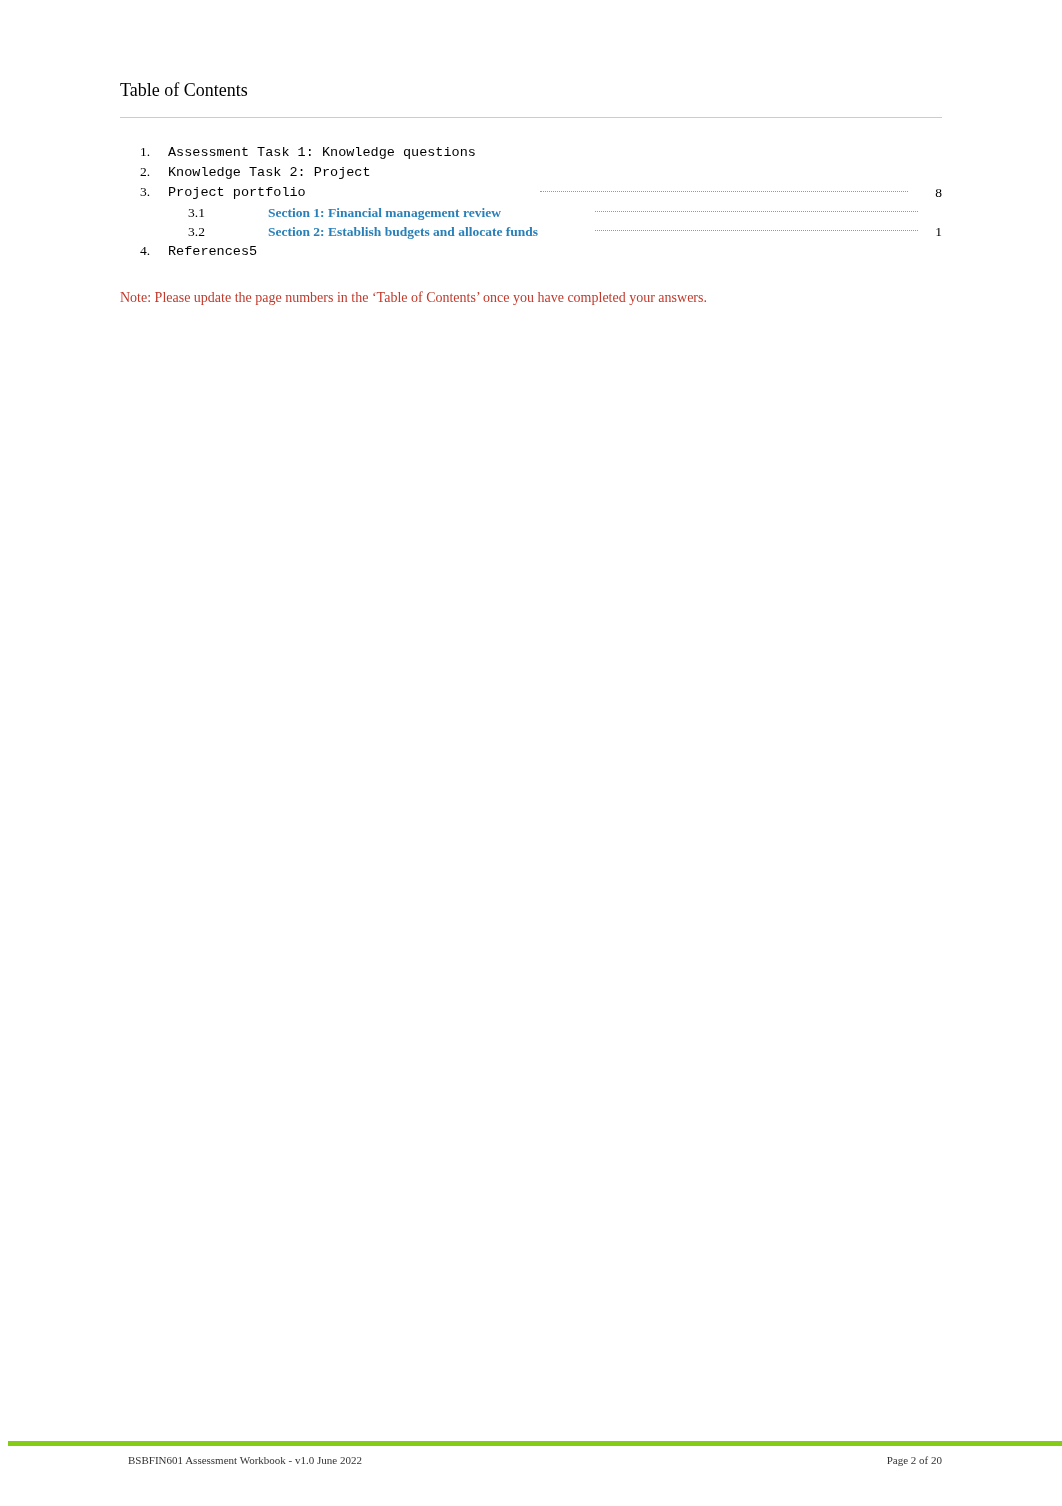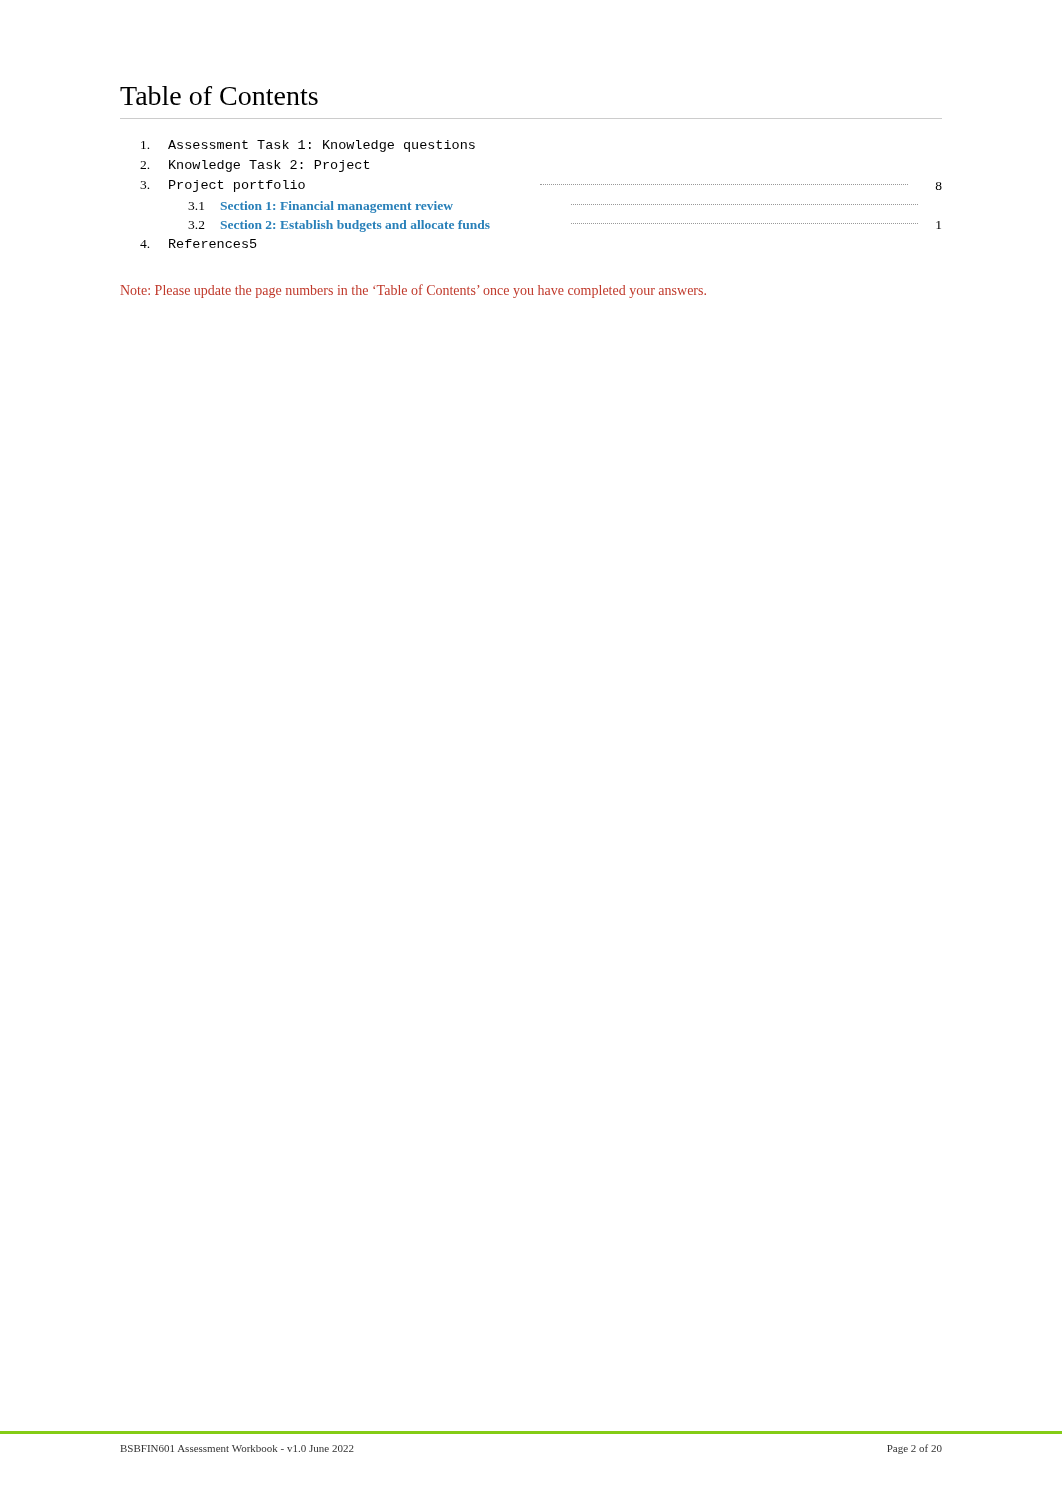--- a/index.html
+++ b/index.html
@@ -21,26 +21,26 @@
     .page {
       width: 1062px;
       min-height: 1506px;
       background: #fff;
       padding: 80px 120px 80px 120px;
       position: relative;
     }
 
     .toc-title {
       font-family: "Times New Roman", Times, serif;
-      font-size: 28px;
+      font-size: 18px;
       font-weight: normal;
       color: #000;
-      margin-bottom: 18px;
+      margin-bottom: 26px;
       border-bottom: 1px solid #ccc;
-      padding-bottom: 6px;
+      padding-bottom: 16px;
     }
 
     .toc-list {
       list-style: none;
       margin-left: 20px;
     }
 
     .toc-item {
       display: flex;
       align-items: baseline;
@@ -69,20 +69,21 @@
       margin-left: 48px;
       margin-top: 2px;
     }
 
     .toc-sub-item {
       display: flex;
       align-items: baseline;
       margin-bottom: 3px;
       font-size: 13.5px;
       position: relative;
+      gap: 48px;
     }
 
     .toc-sub-number {
       min-width: 32px;
       font-size: 13.5px;
     }
 
     .toc-sub-text {
       flex: 1;
       color: #c0392b;
@@ -104,28 +105,28 @@
       margin-top: 28px;
       color: #c0392b;
       font-size: 14px;
       max-width: 600px;
       line-height: 1.6;
     }
 
     .footer {
       position: absolute;
       bottom: 40px;
-      left: 0;
+      left: 8px;
       right: 0;
-      padding: 12px 120px;
+      padding: 0 120px;
       display: flex;
       justify-content: space-between;
       font-size: 11px;
       color: #333;
-      border-top: 3px solid #84cc16;
+      border-top: 5px solid #84cc16;
       padding-top: 8px;
     }
 
     .dots-line {
       flex: 1;
       border-bottom: 1px dotted #999;
       margin: 0 4px;
       margin-bottom: 3px;
       min-width: 10px;
     }

